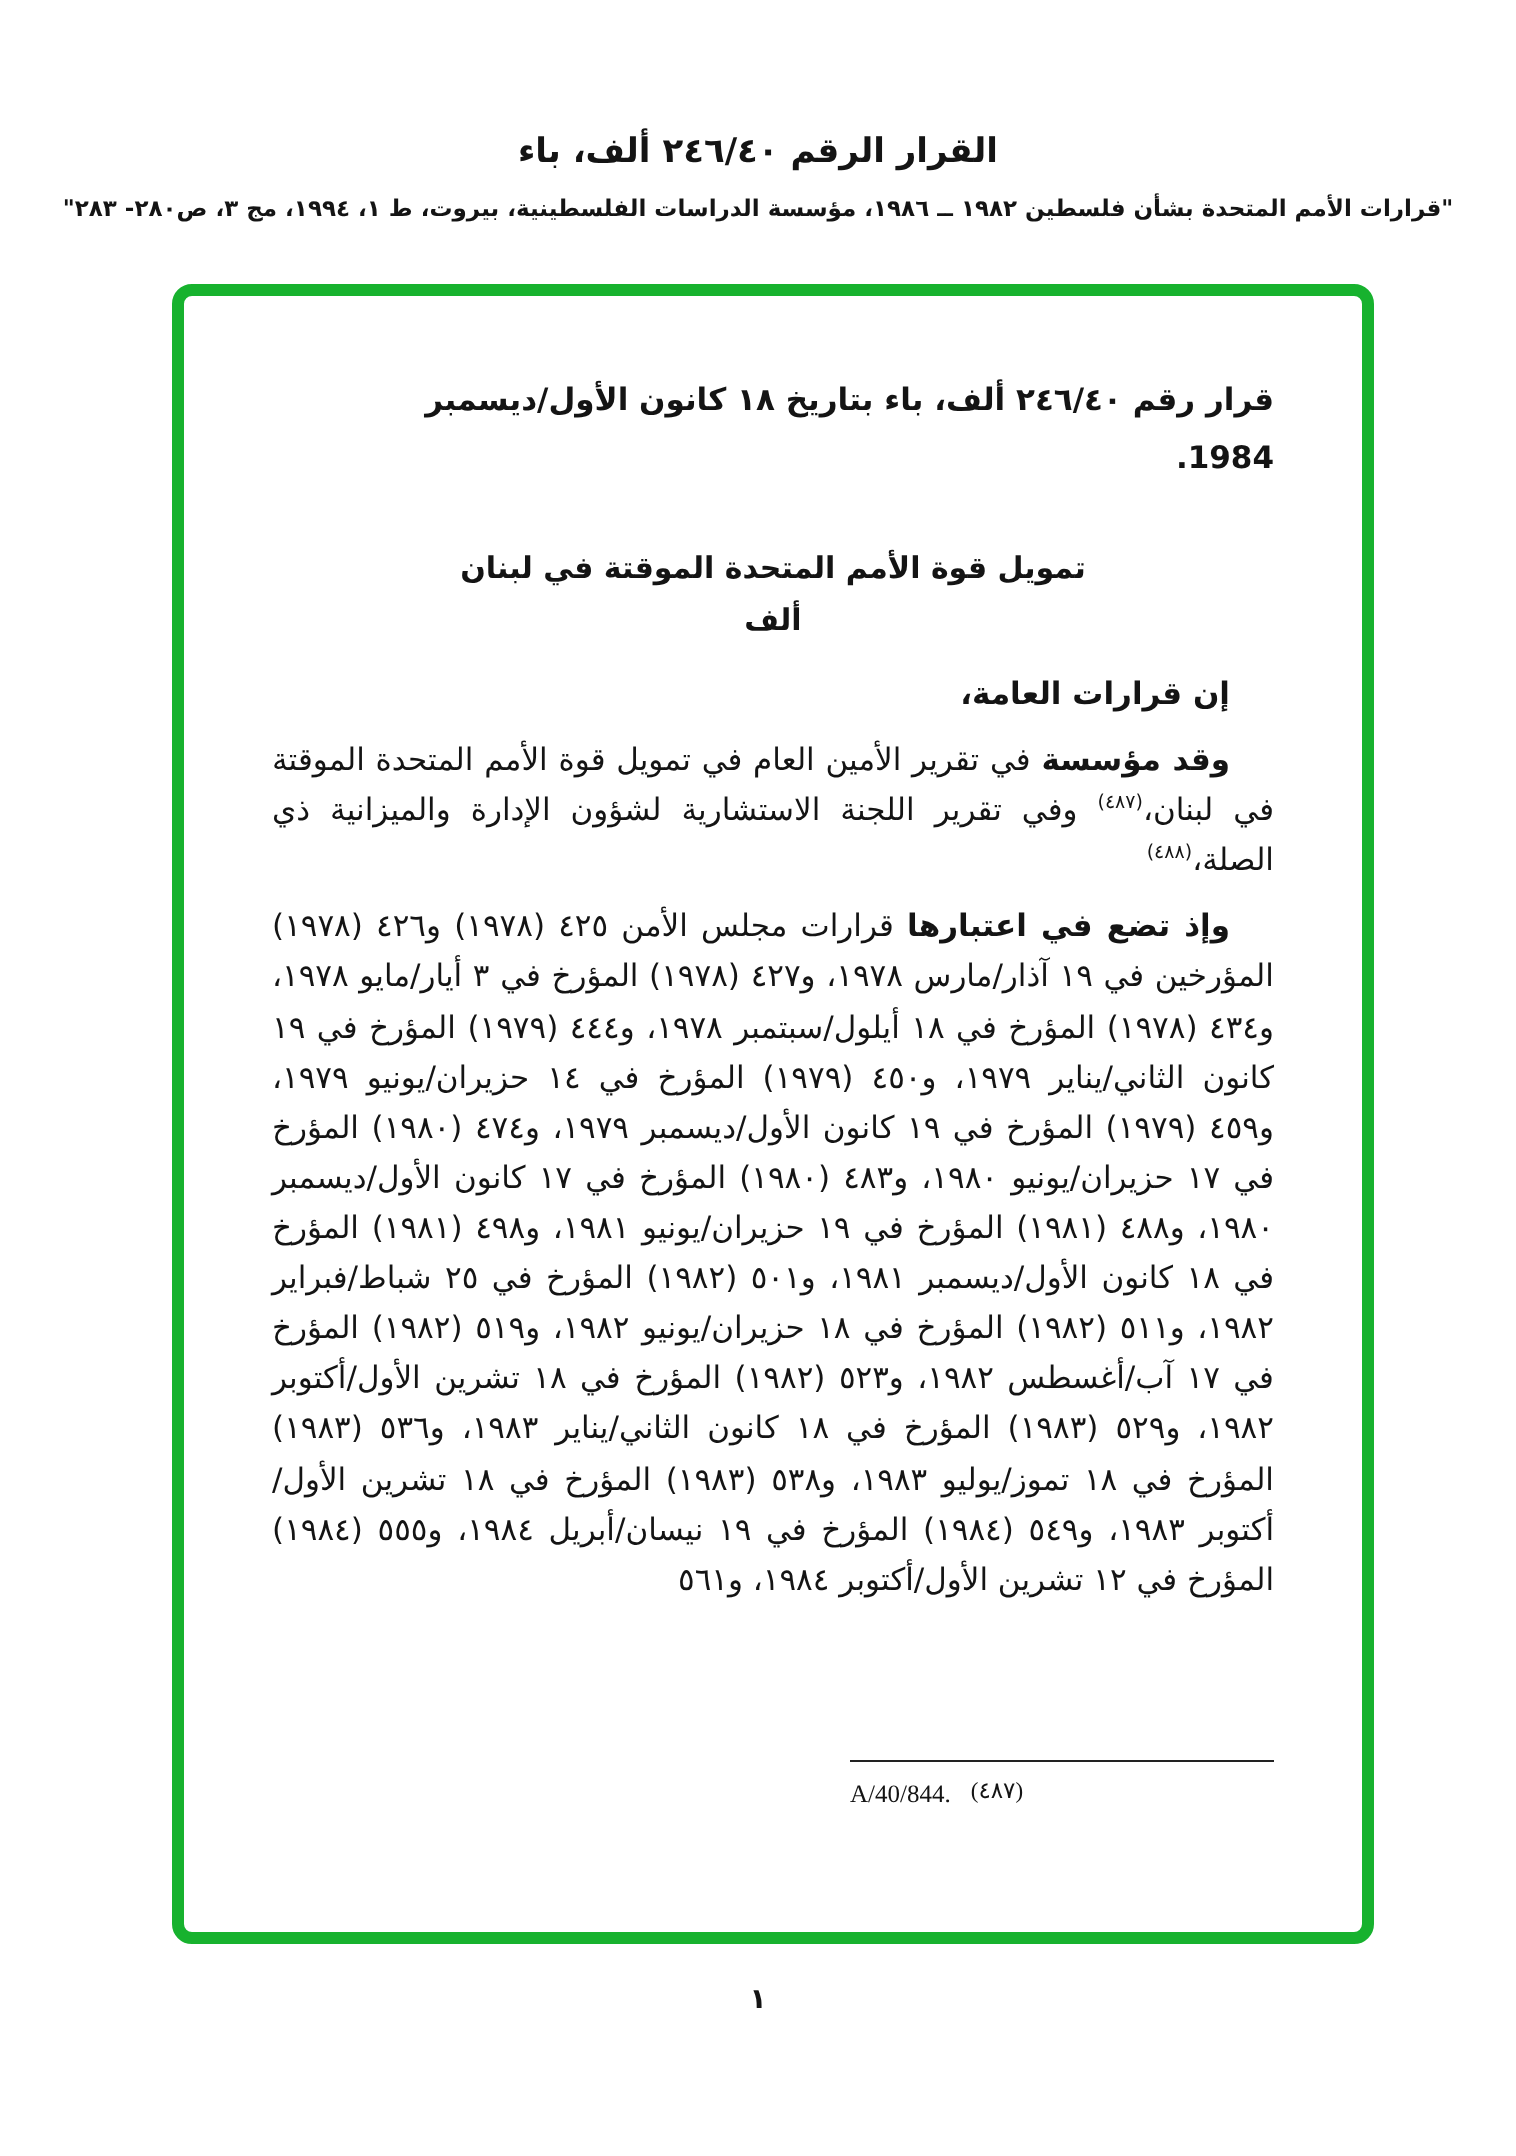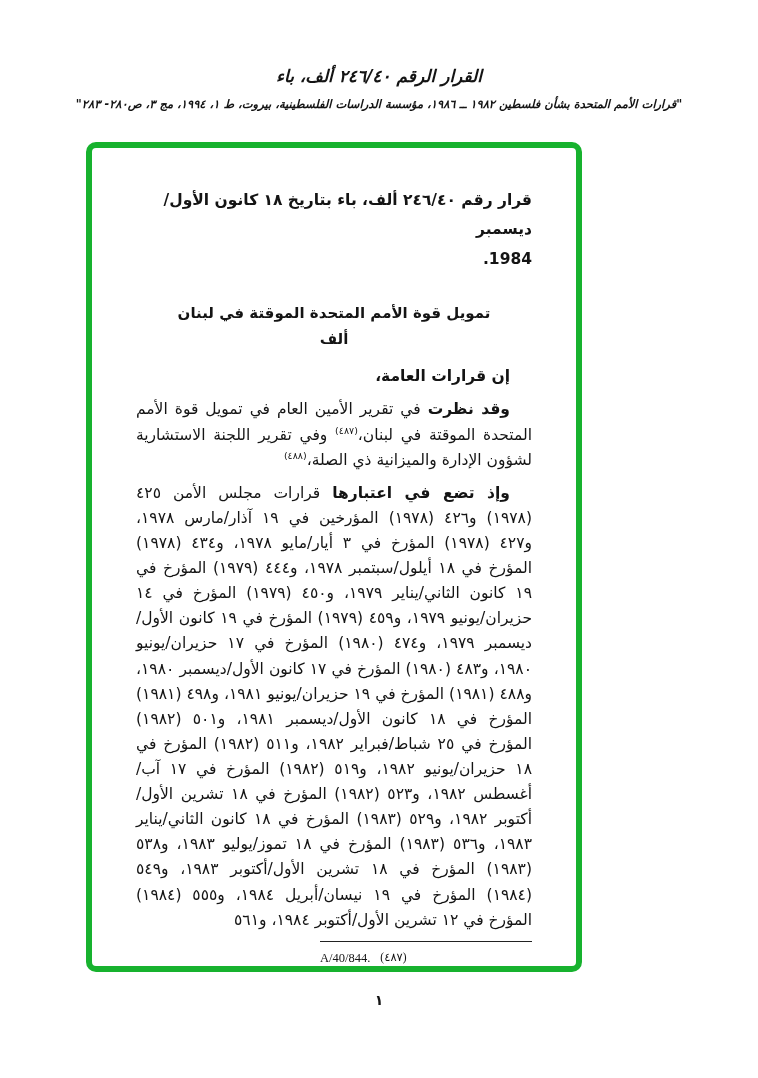--- a/index.html
+++ b/index.html
@@ -1,26 +1,26 @@
 <!DOCTYPE html>
 <html lang="ar"><head>
 <meta charset="utf-8">
 <style>
   html,body{margin:0;padding:0;}
   body{
     width:758px;height:1078px;position:relative;background:#ffffff;
     font-family:"DejaVu Sans",sans-serif;color:#141414;overflow:hidden;
   }
-  .page-header{position:absolute;top:66px;left:0;width:758px;text-align:center;direction:rtl;font-style:italic;}
+  .page-header{position:absolute;top:66px;left:0;width:758px;text-align:center;direction:rtl;}
   .main-title{font-size:17px;font-weight:bold;letter-spacing:0;}
   .source-citation{
     margin-top:11px;font-size:11.5px;font-weight:bold;white-space:nowrap;direction:rtl;
   }
   .doc-box{
-    position:absolute;left:86px;top:142px;width:496px;height:830px;
+    position:absolute;left:86px;top:142px;width:601px;height:830px;
     box-sizing:border-box;border:6px solid #17b22e;border-radius:10px;
     background:#ffffff;display:flex;flex-direction:column;
     padding:38px 44px 30px 44px;direction:rtl;overflow:hidden;
   }
   .res-heading{font-size:15.5px;font-weight:bold;line-height:1.9;text-align:right;}
   .res-heading .h-line2{display:block;text-align:right;}
   .res-subject{margin-top:30px;text-align:center;font-size:15px;font-weight:bold;}
   .section-label{margin-top:8px;text-align:center;font-size:15px;font-weight:bold;}
   .doc-body{margin-top:16px;font-size:15.5px;line-height:1.62;}
   .para{margin:0 0 8px 0;text-align:justify;text-indent:22px;}
@@ -51,21 +51,21 @@
     <span class="h-line2">1984.</span>
   </div>
 
   <div class="res-subject">تمويل قوة الأمم المتحدة الموقتة في لبنان</div>
 
   <div class="section-label">ألف</div>
 
   <div class="doc-body">
     <p class="para p-first">إن قرارات العامة،</p>
 
-    <p class="para"><span class="lead">وقد نظرت</span><span> في تقرير الأمين العام في تمويل قوة الأمم المتحدة الموقتة في لبنان،</span><sup class="fn-ref">(٤٨٧)</sup><span> وفي تقرير اللجنة الاستشارية لشؤون الإدارة والميزانية ذي الصلة،</span><sup class="fn-ref">(٤٨٨)</sup></p>
+    <p class="para"><span class="lead">وقد مؤسسة</span><span> في تقرير الأمين العام في تمويل قوة الأمم المتحدة الموقتة في لبنان،</span><sup class="fn-ref">(٤٨٧)</sup><span> وفي تقرير اللجنة الاستشارية لشؤون الإدارة والميزانية ذي الصلة،</span><sup class="fn-ref">(٤٨٨)</sup></p>
 
     <p class="para"><span class="lead">وإذ تضع في اعتبارها</span><span> قرارات مجلس الأمن ٤٢٥ (١٩٧٨) و٤٢٦ (١٩٧٨) المؤرخين في ١٩ آذار/مارس ١٩٧٨، و٤٢٧ (١٩٧٨) المؤرخ في ٣ أيار/مايو ١٩٧٨، و٤٣٤ (١٩٧٨) المؤرخ في ١٨ أيلول/سبتمبر ١٩٧٨، و٤٤٤ (١٩٧٩) المؤرخ في ١٩ كانون الثاني/يناير ١٩٧٩، و٤٥٠ (١٩٧٩) المؤرخ في ١٤ حزيران/يونيو ١٩٧٩، و٤٥٩ (١٩٧٩) المؤرخ في ١٩ كانون الأول/ديسمبر ١٩٧٩، و٤٧٤ (١٩٨٠) المؤرخ في ١٧ حزيران/يونيو ١٩٨٠، و٤٨٣ (١٩٨٠) المؤرخ في ١٧ كانون الأول/ديسمبر ١٩٨٠، و٤٨٨ (١٩٨١) المؤرخ في ١٩ حزيران/يونيو ١٩٨١، و٤٩٨ (١٩٨١) المؤرخ في ١٨ كانون الأول/ديسمبر ١٩٨١، و٥٠١ (١٩٨٢) المؤرخ في ٢٥ شباط/فبراير ١٩٨٢، و٥١١ (١٩٨٢) المؤرخ في ١٨ حزيران/يونيو ١٩٨٢، و٥١٩ (١٩٨٢) المؤرخ في ١٧ آب/أغسطس ١٩٨٢، و٥٢٣ (١٩٨٢) المؤرخ في ١٨ تشرين الأول/أكتوبر ١٩٨٢، و٥٢٩ (١٩٨٣) المؤرخ في ١٨ كانون الثاني/يناير ١٩٨٣، و٥٣٦ (١٩٨٣) المؤرخ في ١٨ تموز/يوليو ١٩٨٣، و٥٣٨ (١٩٨٣) المؤرخ في ١٨ تشرين الأول/أكتوبر ١٩٨٣، و٥٤٩ (١٩٨٤) المؤرخ في ١٩ نيسان/أبريل ١٩٨٤، و٥٥٥ (١٩٨٤) المؤرخ في ١٢ تشرين الأول/أكتوبر ١٩٨٤، و٥٦١</span></p>
   </div>
 
   <div class="footnote-block">
     <div class="footnote-rule"></div>
     <div class="footnote-row">
       <span class="fn-symbol">A/40/844.</span>
       <span class="fn-marker">(٤٨٧)</span>
     </div>

